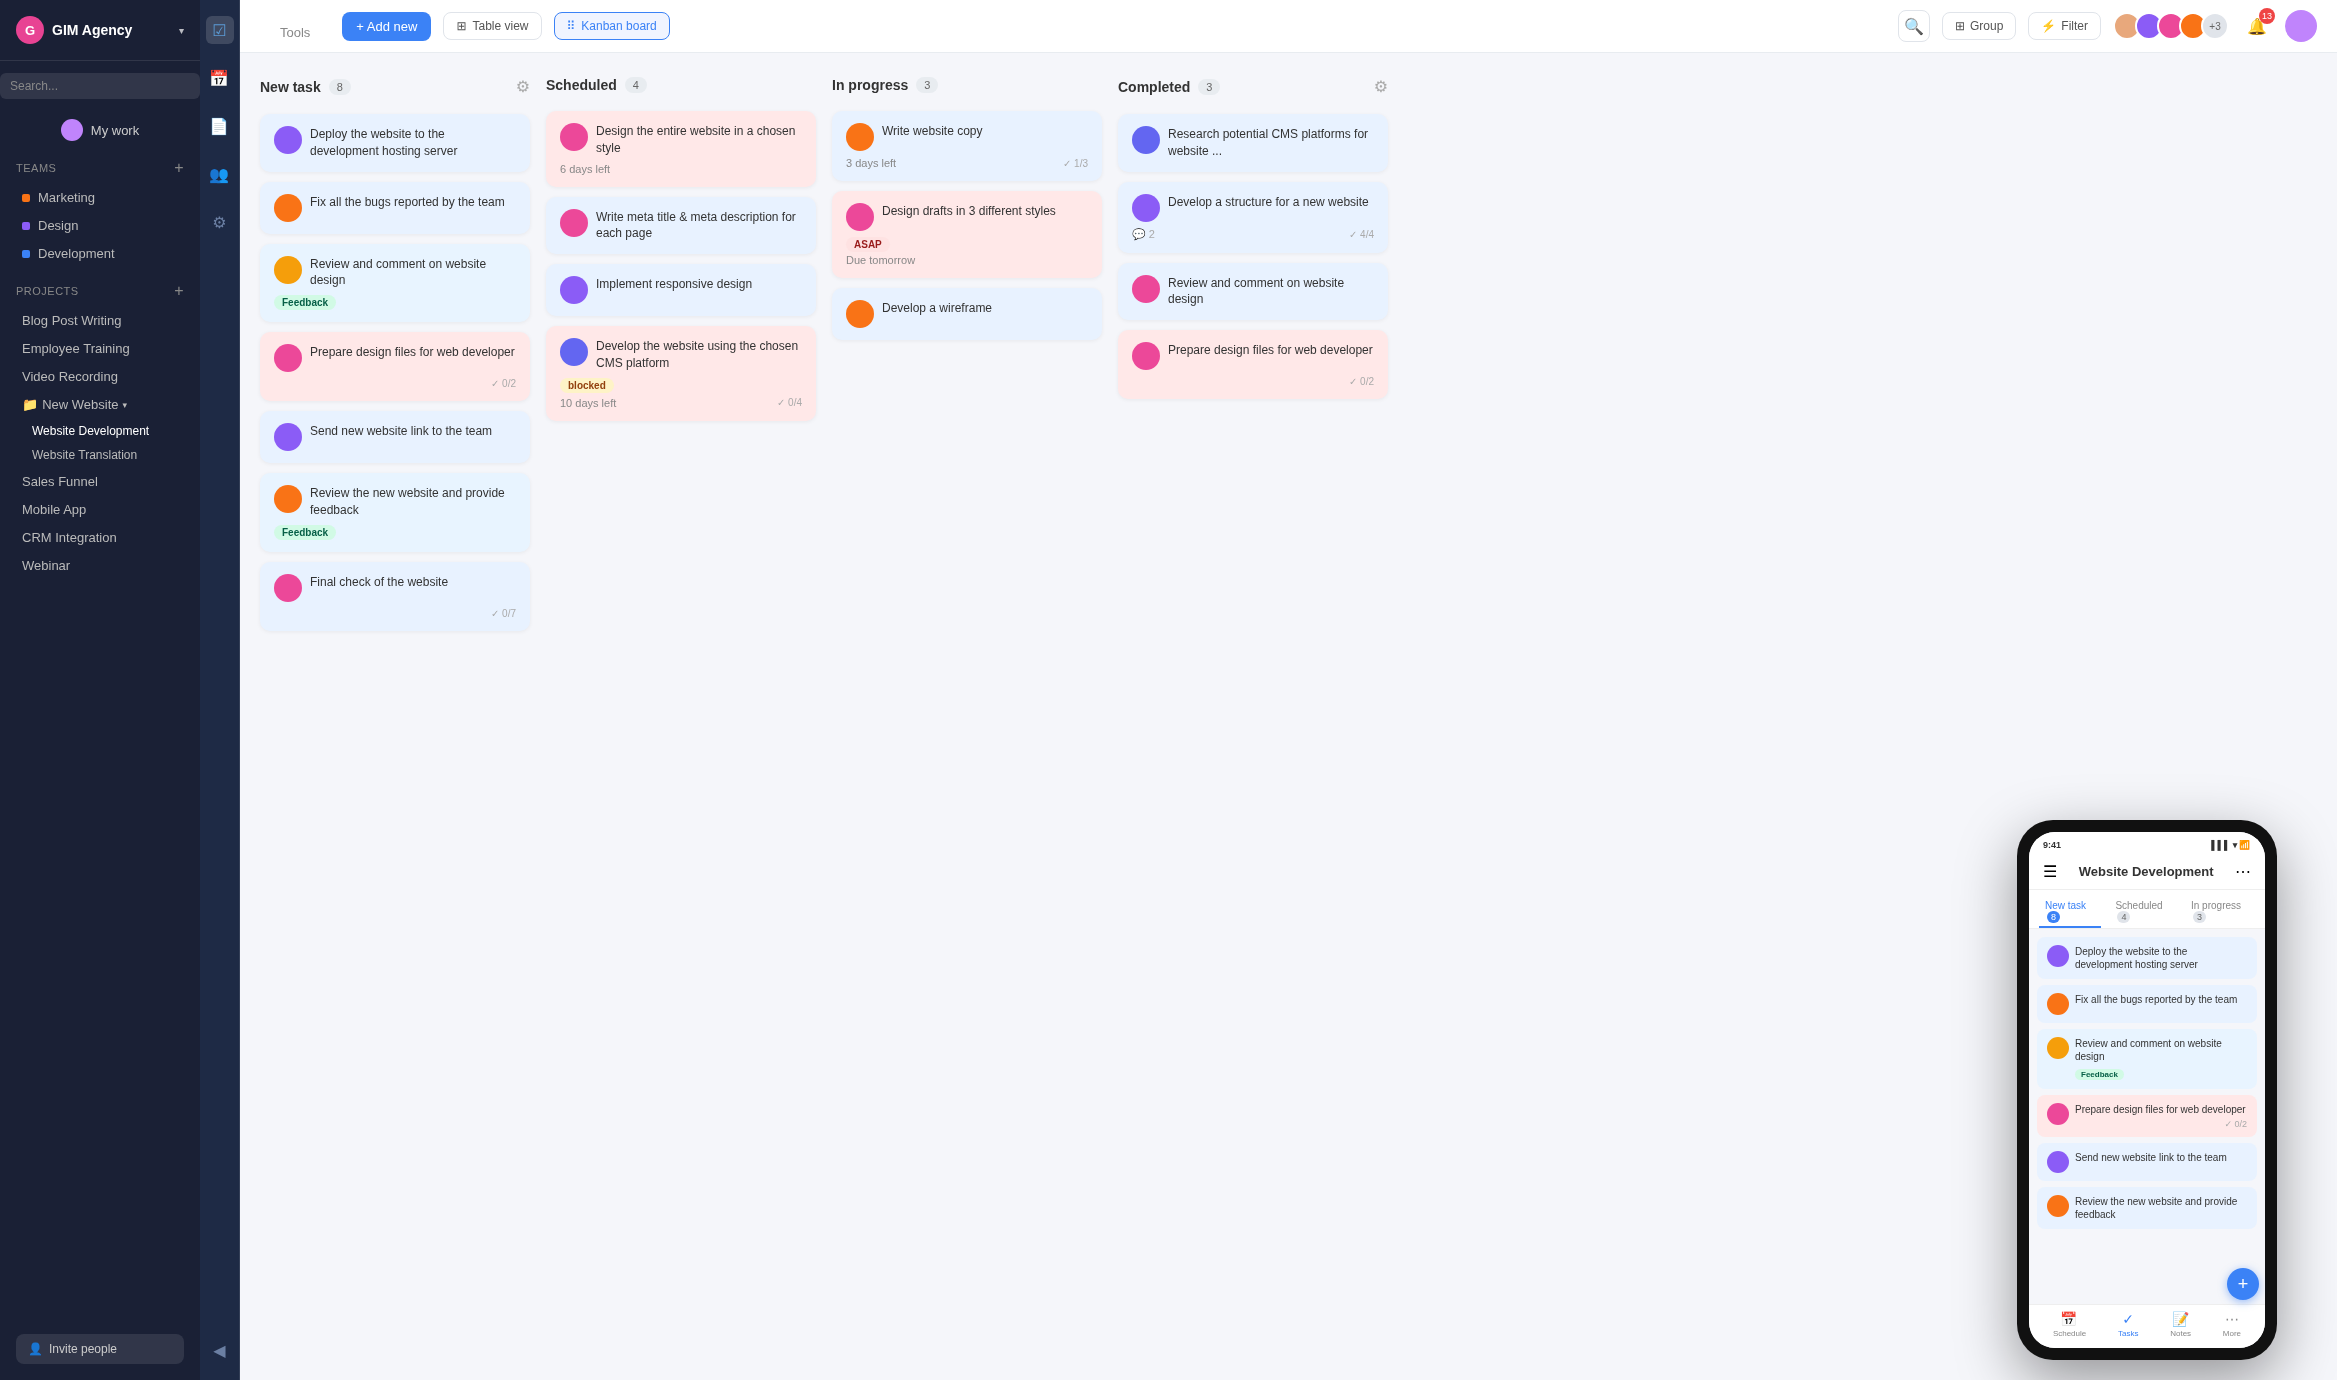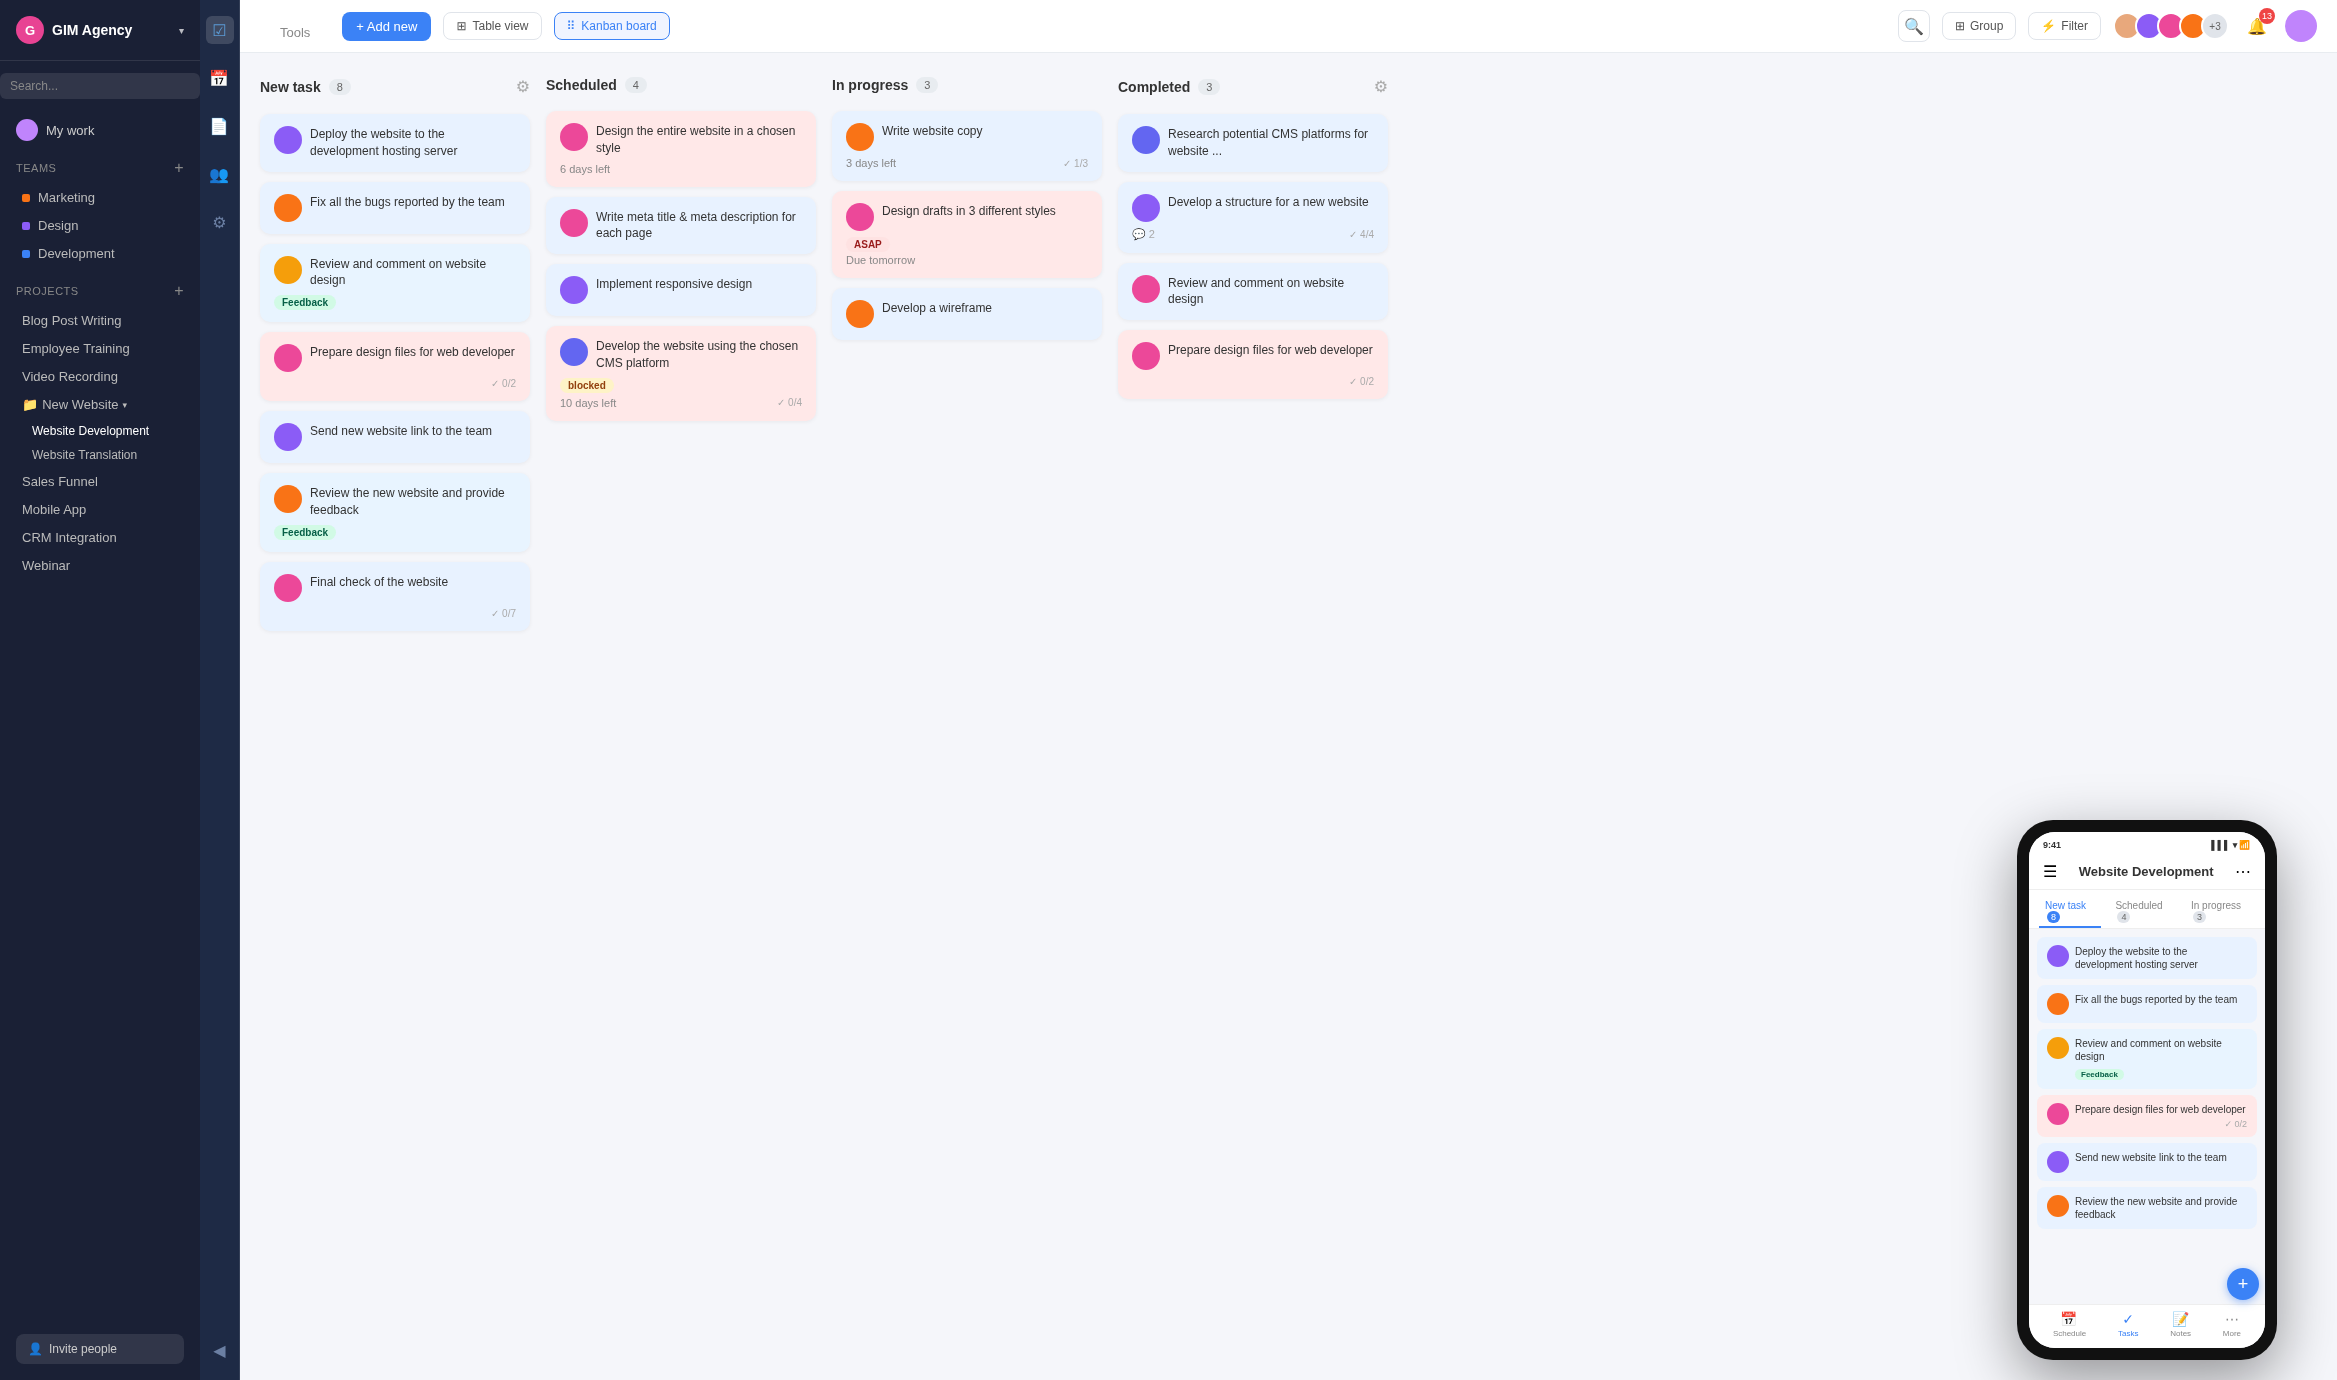--- a/index.html
+++ b/index.html
@@ -7,21 +7,21 @@
 
     
     .sidebar { width: 200px; background: #1a2035; color: #fff; display: flex; flex-direction: column; padding: 0; flex-shrink: 0; }
     .sidebar-logo { display: flex; align-items: center; gap: 8px; padding: 16px 16px; border-bottom: 1px solid rgba(255,255,255,0.1); }
     .logo-icon { width: 28px; height: 28px; background: #e84393; border-radius: 50%; display: flex; align-items: center; justify-content: center; font-weight: bold; font-size: 13px; color: white; }
     .logo-text { font-size: 14px; font-weight: 600; }
     .logo-chevron { margin-left: auto; font-size: 10px; opacity: 0.7; }
     .sidebar-search { padding: 12px 0; }
     .sidebar-search input { width: 100%; background: rgba(255,255,255,0.1); border: none; border-radius: 6px; padding: 6px 10px; color: #ccc; font-size: 12px; outline: none; }
     .sidebar-search input::placeholder { color: #888; }
-    .my-work { display: flex; align-items: center; gap: 8px; padding: 8px 16px; color: #ccc; font-size: 13px; cursor: pointer; }
+    .my-work { display: flex; align-items: center; gap: 8px; padding: 8px 16px; color: #ccc; font-size: 13px; cursor: pointer; justify-content: center; }
     .my-work-avatar { width: 22px; height: 22px; border-radius: 50%; background: #e8a87c; }
     .sidebar-section { padding: 4px 0; }
     .sidebar-section-header { display: flex; align-items: center; padding: 6px 16px; font-size: 11px; color: #888; text-transform: uppercase; letter-spacing: 0.5px; }
     .sidebar-section-header .add-btn { margin-left: auto; cursor: pointer; font-size: 16px; color: #888; }
     .sidebar-item { display: flex; align-items: center; padding: 6px 16px; font-size: 13px; color: #bbb; cursor: pointer; border-radius: 4px; margin: 1px 6px; }
     .sidebar-item .item-dot { width: 8px; height: 8px; border-radius: 2px; margin-right: 8px; flex-shrink: 0; }
     .sidebar-sub-item { padding: 5px 16px 5px 32px; font-size: 12px; color: #bbb; cursor: pointer; }
     .sidebar-sub-item.active { color: #fff; font-weight: 500; }
     .sidebar-bottom { margin-top: auto; padding: 16px; }
     .invite-btn { width: 100%; background: rgba(255,255,255,0.1); border: none; border-radius: 8px; padding: 8px 12px; color: #ccc; font-size: 12px; cursor: pointer; display: flex; align-items: center; gap: 6px; }

